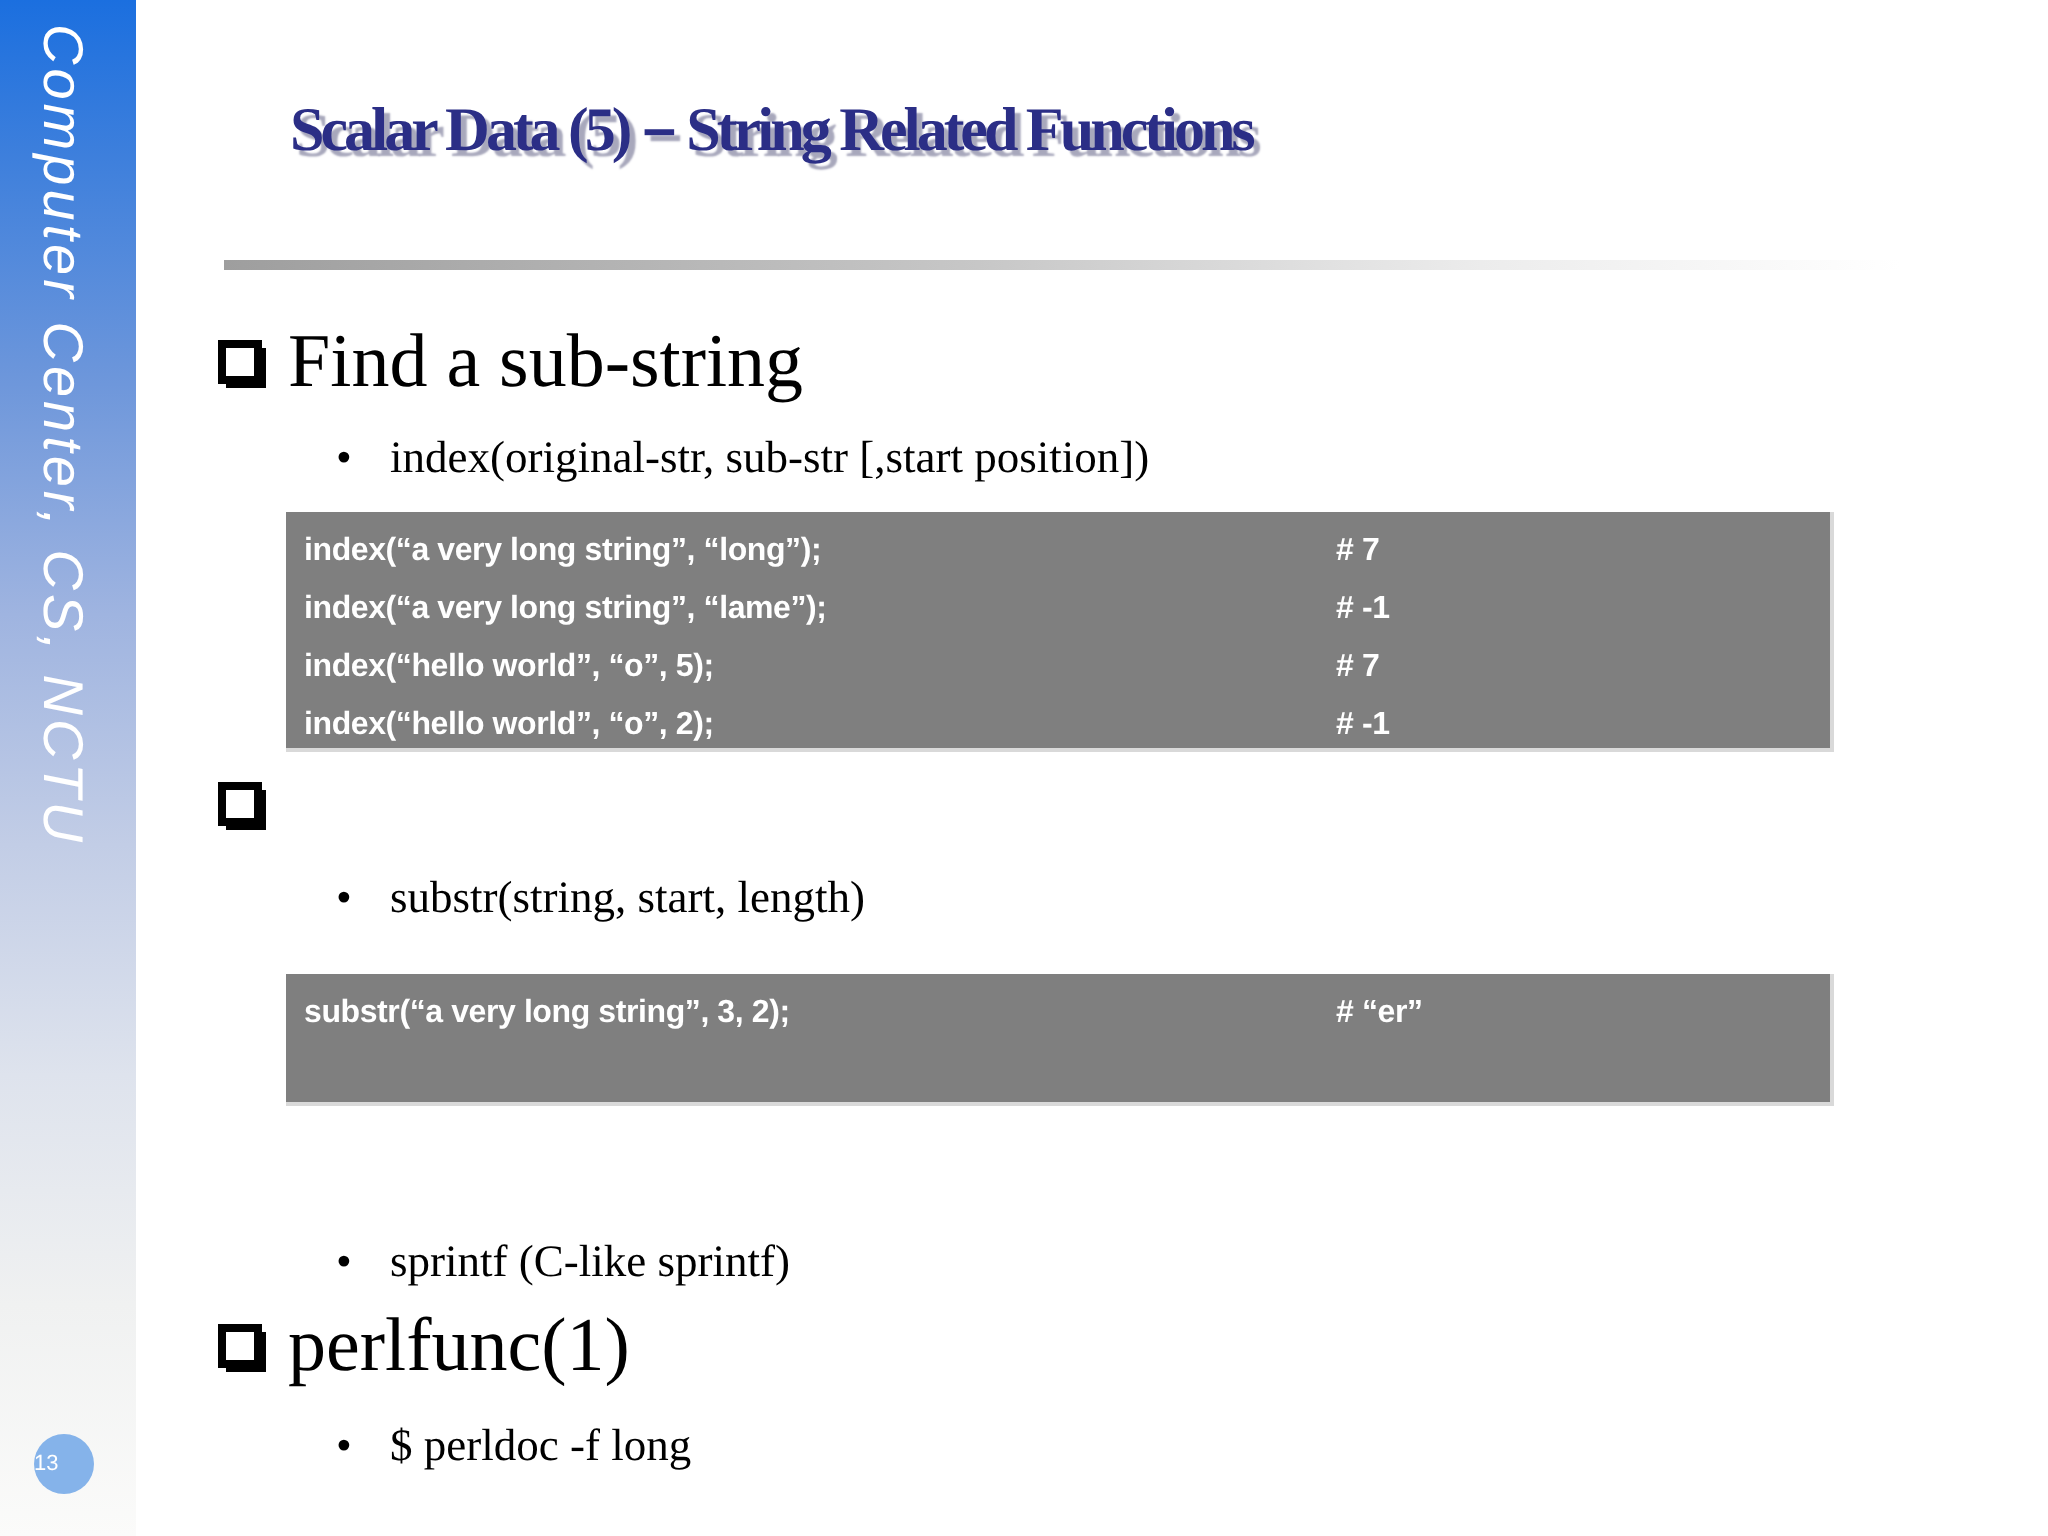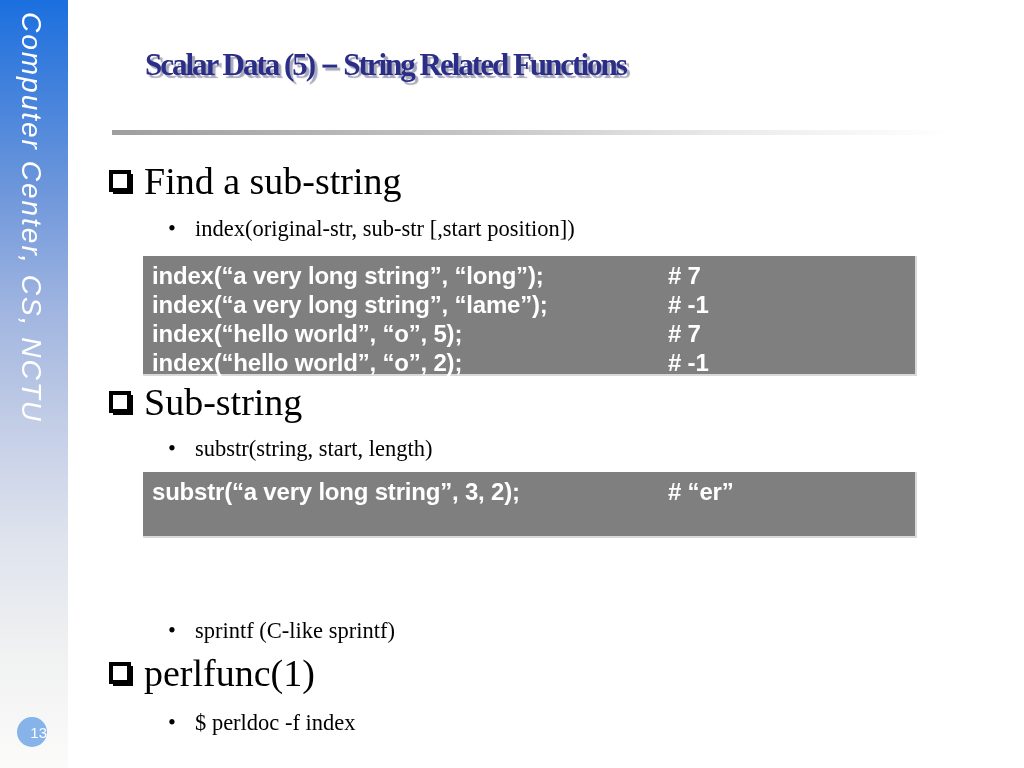--- a/index.html
+++ b/index.html
@@ -17,22 +17,22 @@
   .sidebar-text{
     position:absolute;top:12px;left:15px;
     writing-mode:vertical-rl;
     font-family:"Liberation Sans",sans-serif;
     font-style:italic;font-size:28px;letter-spacing:2px;
     color:#ffffff;white-space:nowrap;
   }
   .page-badge{
     position:absolute;left:17px;top:717px;width:30px;height:30px;
     border-radius:50%;background:#85B3EA;
-    display:flex;align-items:center;justify-content:flex-end;
-    font-family:"Liberation Sans",sans-serif;font-size:15px;color:#ffffff;
+    display:flex;align-items:center;justify-content:flex-start;
+    font-family:"Liberation Sans",sans-serif;font-size:11px;color:#ffffff;
   }
   
   .title{
     position:absolute;left:128px;top:30px;margin:17px;width:900px;
     font-family:"Liberation Serif",serif;font-weight:bold;
     font-size:31px;line-height:1.15;letter-spacing:-2px;
     color:#2B2E86;text-shadow:3px 3px 1px #A8A8BC;
     white-space:nowrap;
   }
   .divider{
@@ -55,21 +55,21 @@
     position:absolute;left:168px;display:flex;
     font-size:22.5px;line-height:34px;color:#000;white-space:nowrap;
   }
   .dot{display:inline-block;width:27px;flex:0 0 27px;}
   
   .codebox{
     position:absolute;left:143px;width:774px;box-sizing:border-box;
     background:#7F7F7F;border-right:2px solid #D9D9D9;border-bottom:2px solid #D9D9D9;
     padding:5px 0 0 9px;
     font-family:"Liberation Sans",sans-serif;font-weight:bold;
-    font-size:24px;line-height:29px;letter-spacing:-0.2px;
+    font-size:16px;line-height:29px;letter-spacing:-0.2px;
     color:#ffffff;white-space:nowrap;
   }
   .codeline{display:flex;}
   .codeline .code{flex:0 0 516px;}
 </style>
 </head>
 <body>
 
 <div class="slide">
 
@@ -105,40 +105,39 @@
       <span class="comment"># 7</span>
     </div>
     <div class="codeline">
       <span class="code">index(“hello world”, “o”, 2);</span>
       <span class="comment"># -1</span>
     </div>
   </div>
 
   <div class="h-item" style="top:381px">
     <span class="sq"></span>
-    <span>Sub-string</span>
   </div>
   <div class="b-item" style="top:432px">
     <span class="dot">•</span>
     <span>substr(string, start, length)</span>
   </div>
-  <div class="codebox" style="top:472px;height:66px">
+  <div class="codebox" style="top:487px;height:66px">
     <div class="codeline">
       <span class="code">substr(“a very long string”, 3, 2);</span>
       <span class="comment"># “er”</span>
     </div>
   </div>
 
   <div class="b-item" style="top:614px">
     <span class="dot">•</span>
     <span>sprintf (C-like sprintf)</span>
   </div>
 
   <div class="h-item" style="top:652px">
     <span class="sq"></span>
     <span>perlfunc(1)</span>
   </div>
   <div class="b-item" style="top:706px">
     <span class="dot">•</span>
-    <span>$ perldoc -f index</span>
+    <span>$ perldoc -f long</span>
   </div>
 
 </div>
 
 </body></html>

